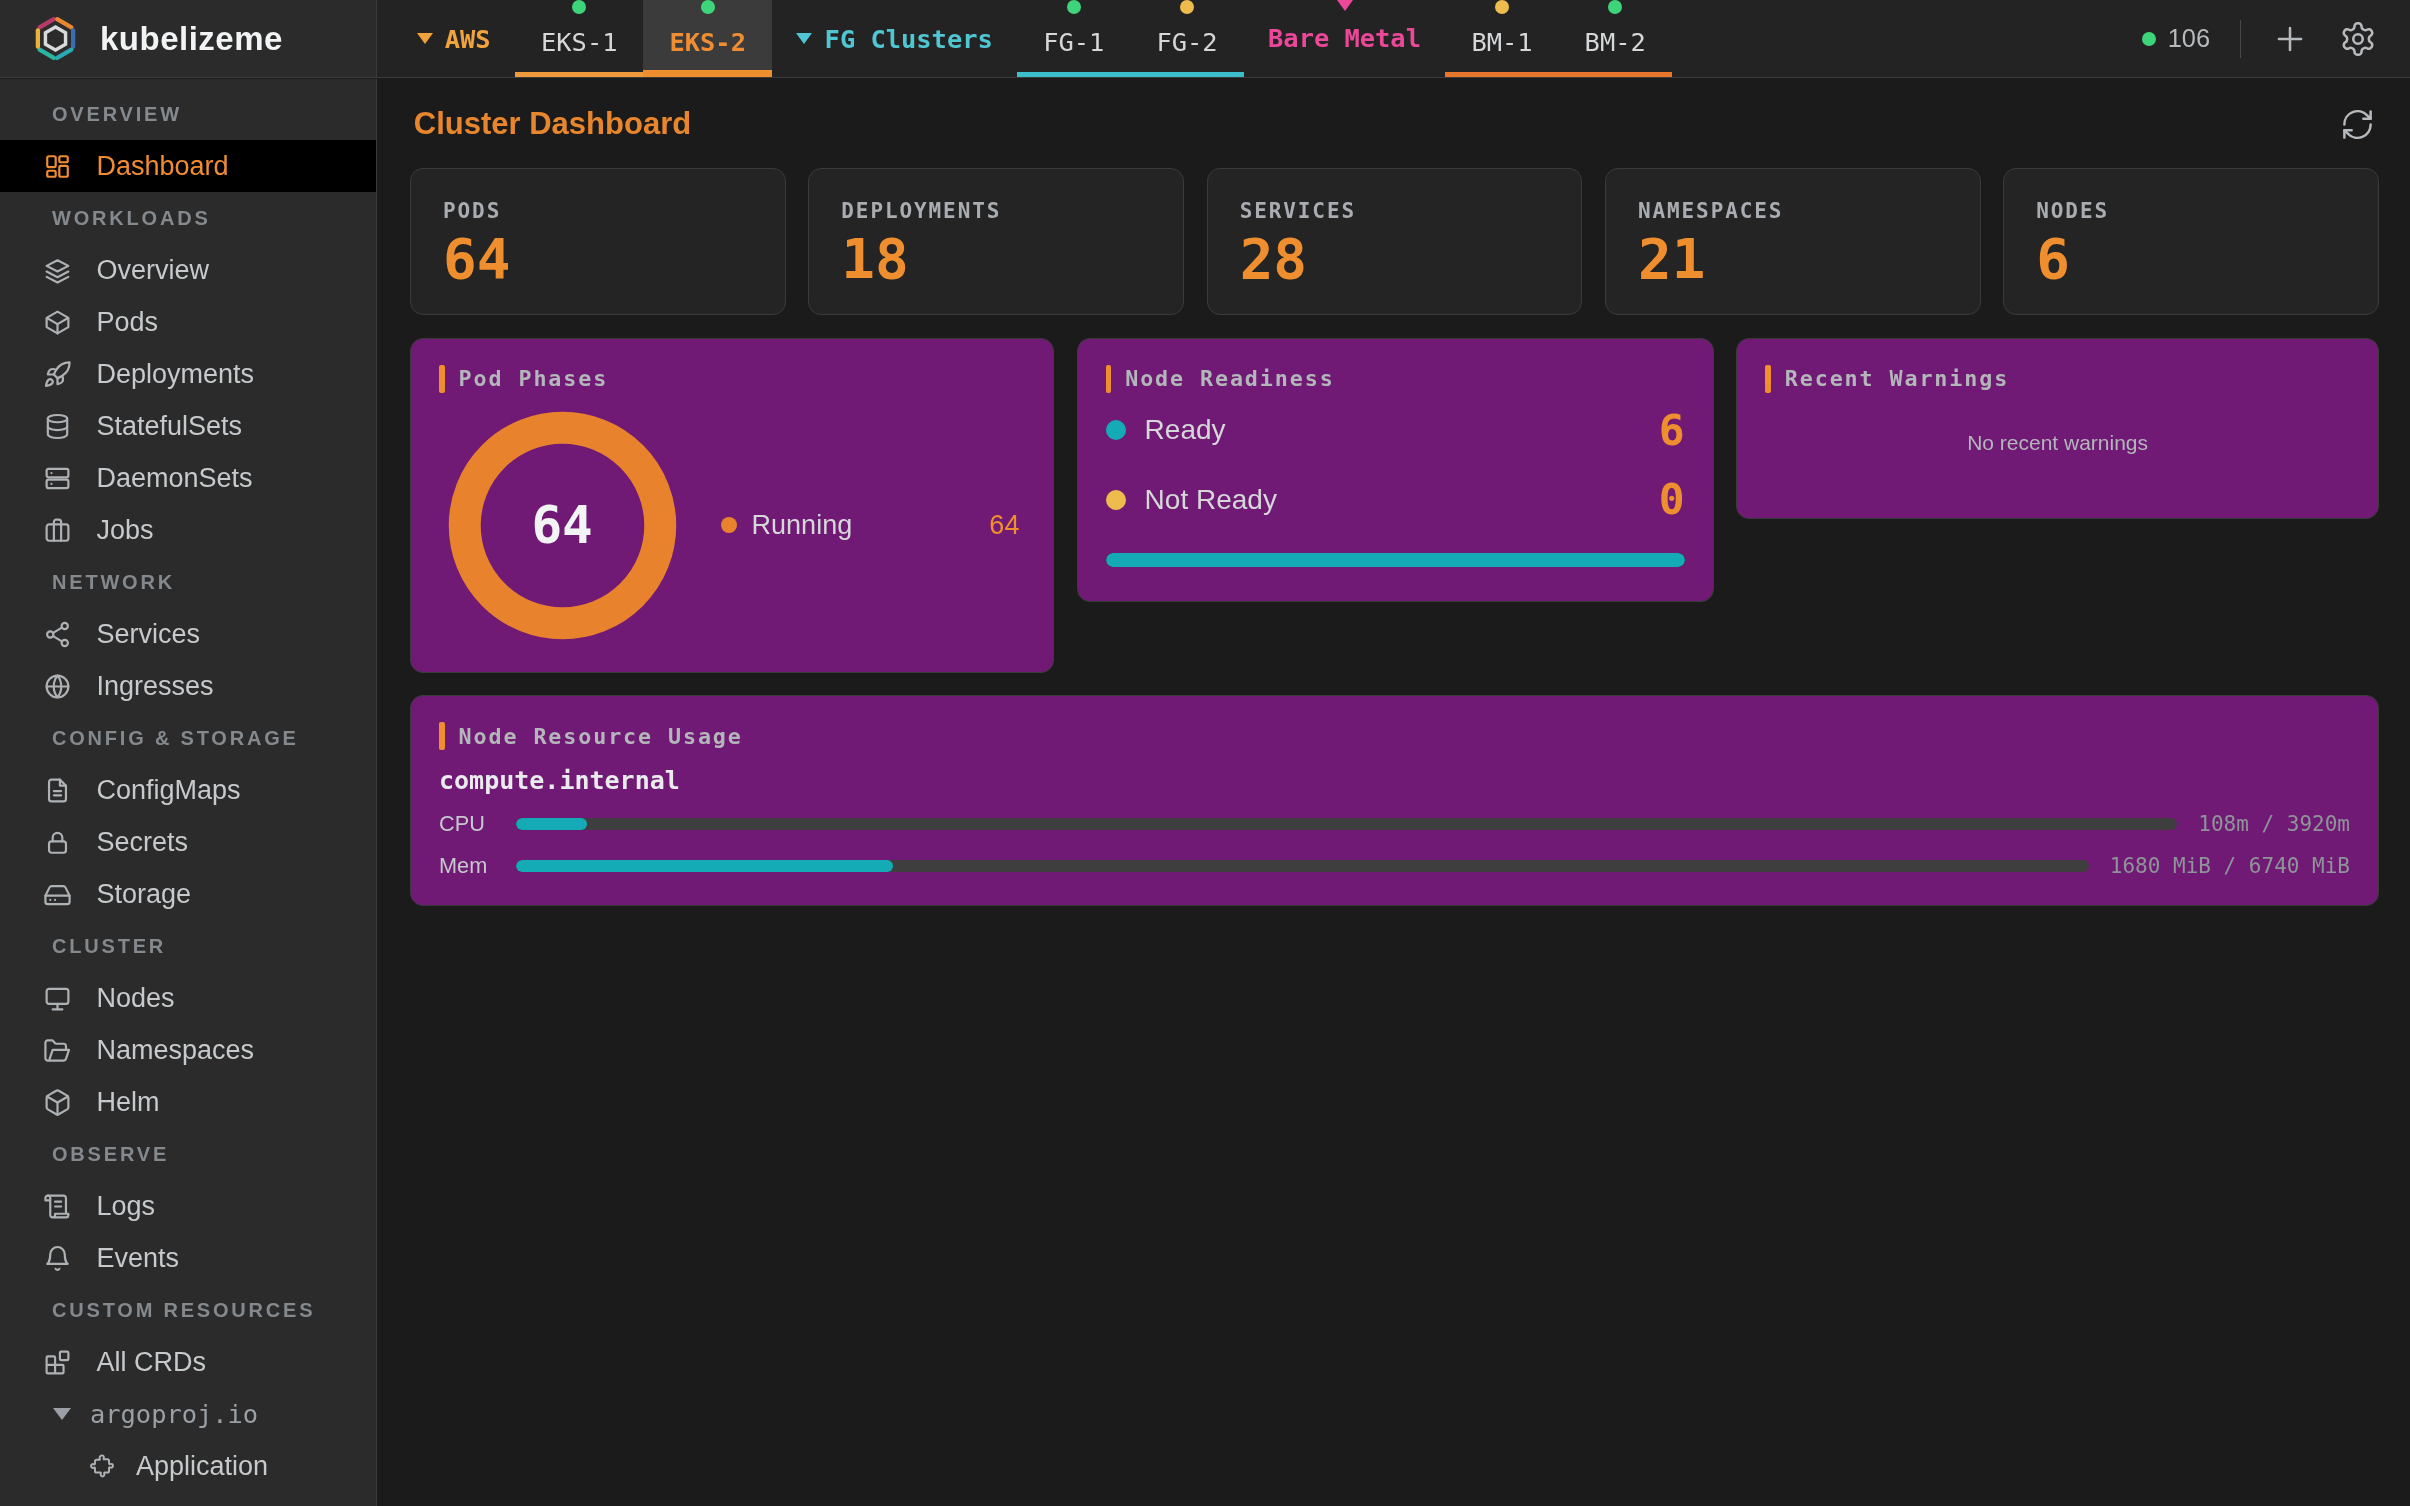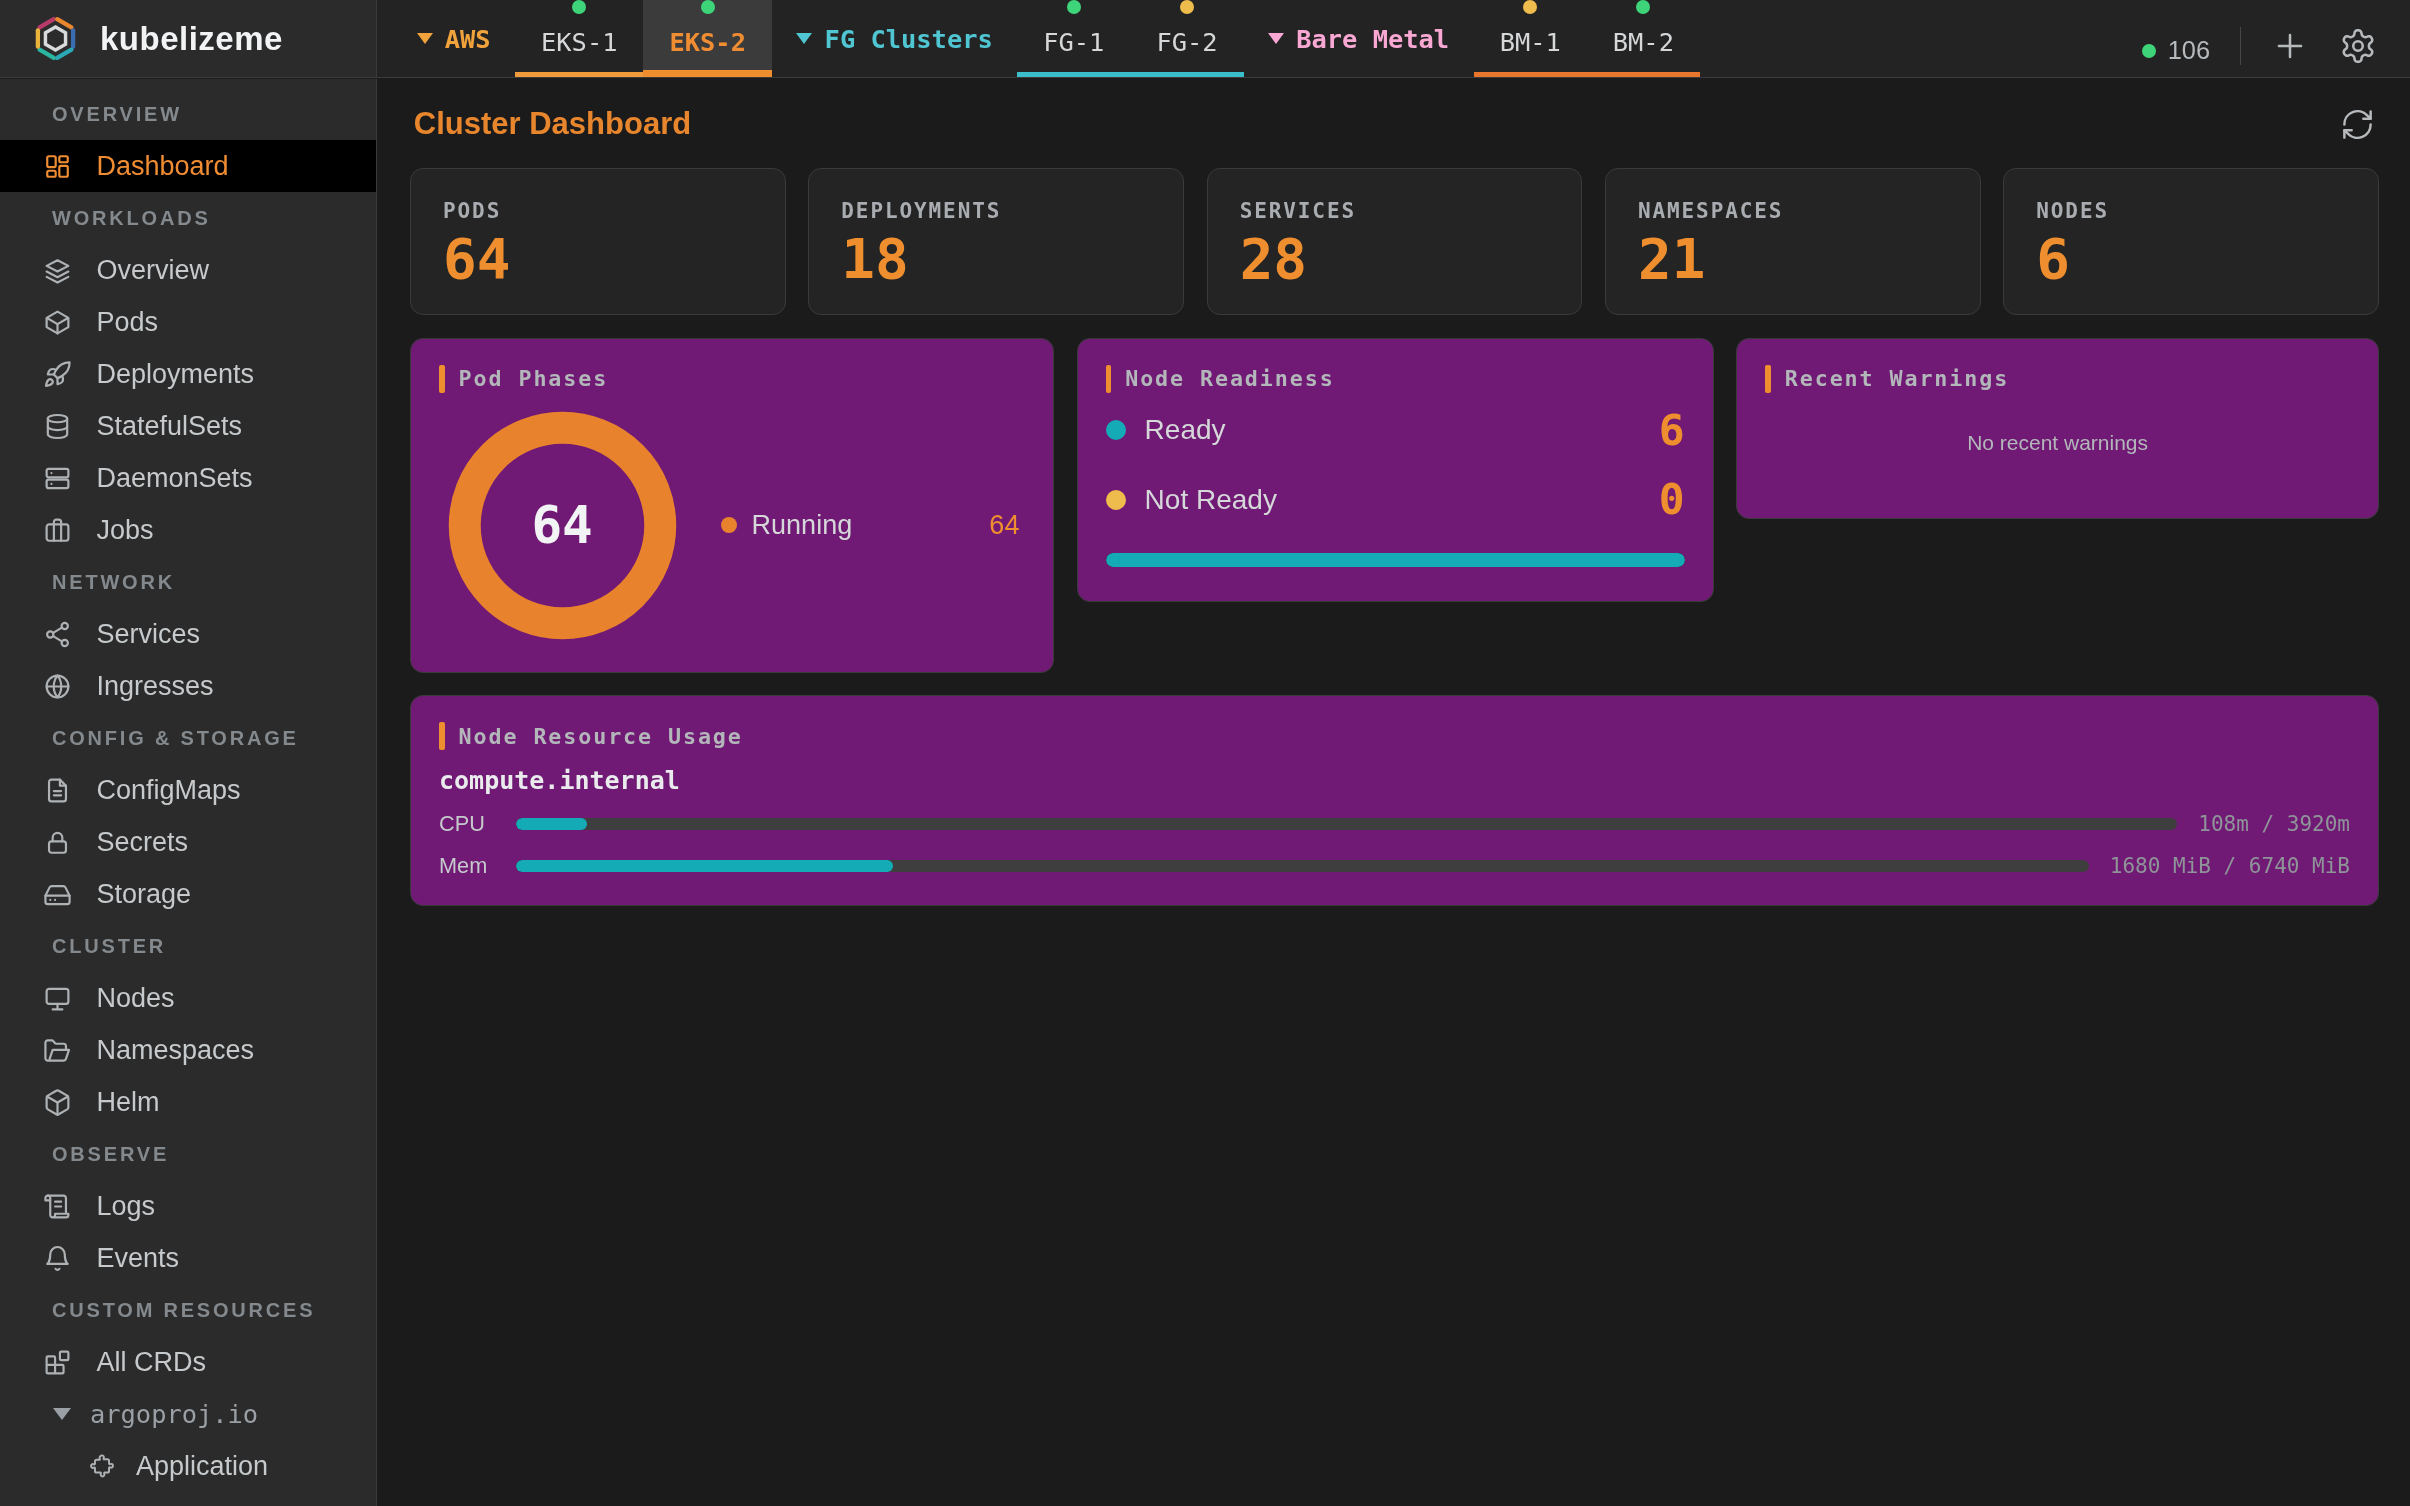--- a/index.html
+++ b/index.html
@@ -16,38 +16,38 @@
   .brand { flex:0 0 377px; background:#2b2b2b; border-right:0.9px solid #3a3a3a;
            display:flex; align-items:center; gap:17px; padding-left:28px; }
   .brand-name { font-size:33px; font-weight:bold; color:#f2f3f4; letter-spacing:0.5px; }
 
   .tabs { flex:1; display:flex; align-items:stretch; padding-left:15px; overflow:hidden; }
   .tab-group { display:flex; align-items:stretch; }
   .parent-tab { display:flex; align-items:center; gap:12.2px; padding:0 24.5px;
                 font-family:"DejaVu Sans Mono", monospace; font-weight:bold; font-size:25.4px; }
   .parent-aws { color:#f0a23c; }
   .parent-fg  { color:#4fc6d2; }
-  .parent-bm  { color:#f9a8d4; }
+  .parent-bm  { color:#ec4899;flex-direction:column; }
   .caret { width:0; height:0; border-left:8.5px solid transparent; border-right:8.5px solid transparent;
            border-top:11.3px solid currentColor; }
   .child-tabs { display:flex; position:relative; }
   .child-tabs::after { content:""; position:absolute; left:0; right:0; bottom:0; height:4.7px;
                        background:var(--gc); }
   .tab { position:relative; display:flex; align-items:center; gap:13px; padding:0 26px;
          font-family:"DejaVu Sans Mono", monospace; font-size:25.4px; color:#d5d7d9; cursor:pointer;flex-direction:column; }
   .tab.active { background:#3b3b3b; color:#f08d33; font-weight:bold; }
   .tab.active::after { content:""; position:absolute; left:0; right:0; bottom:0; height:6.6px;
                        background:#ef8e2e; z-index:2; }
   .dot { width:14px; height:14px; border-radius:50%; flex:0 0 auto; }
   .dot-green { background:#3ed47a; }
   .dot-amber { background:#eebb4d; }
   .dot-teal  { background:#14aab6; }
   .close-x { color:#84888c; font-size:24.5px; margin-left:1.9px; font-family:"Liberation Sans",sans-serif; }
 
-  .topbar-right { display:flex; align-items:flex-end; gap:30px; padding:12px 34px; margin-left:auto; }
+  .topbar-right { display:flex; align-items:center; gap:30px; padding:0 34px; margin-left:auto; }
   .conn-count { display:flex; align-items:center; gap:12.2px; font-size:25.4px; color:#b7babd; }
   .vdiv { width:0.9px; height:38px; background:#474747; }
   .icon-btn { color:#b7babd; display:flex; align-items:center; cursor:pointer; background:none; border:none; }
   .icon-btn svg { width:38px; height:38px; }
 
   
   .sidebar { position:absolute; top:79px; left:0; bottom:0; width:377px; background:#2b2b2b;
              border-right:0.9px solid #3a3a3a; padding-top:9.4px; overflow:hidden; }
   .section-label { height:52px; display:flex; align-items:center; padding-left:52px;
                    font-size:20px; font-weight:bold; letter-spacing:2.8px; color:#84898e; }

